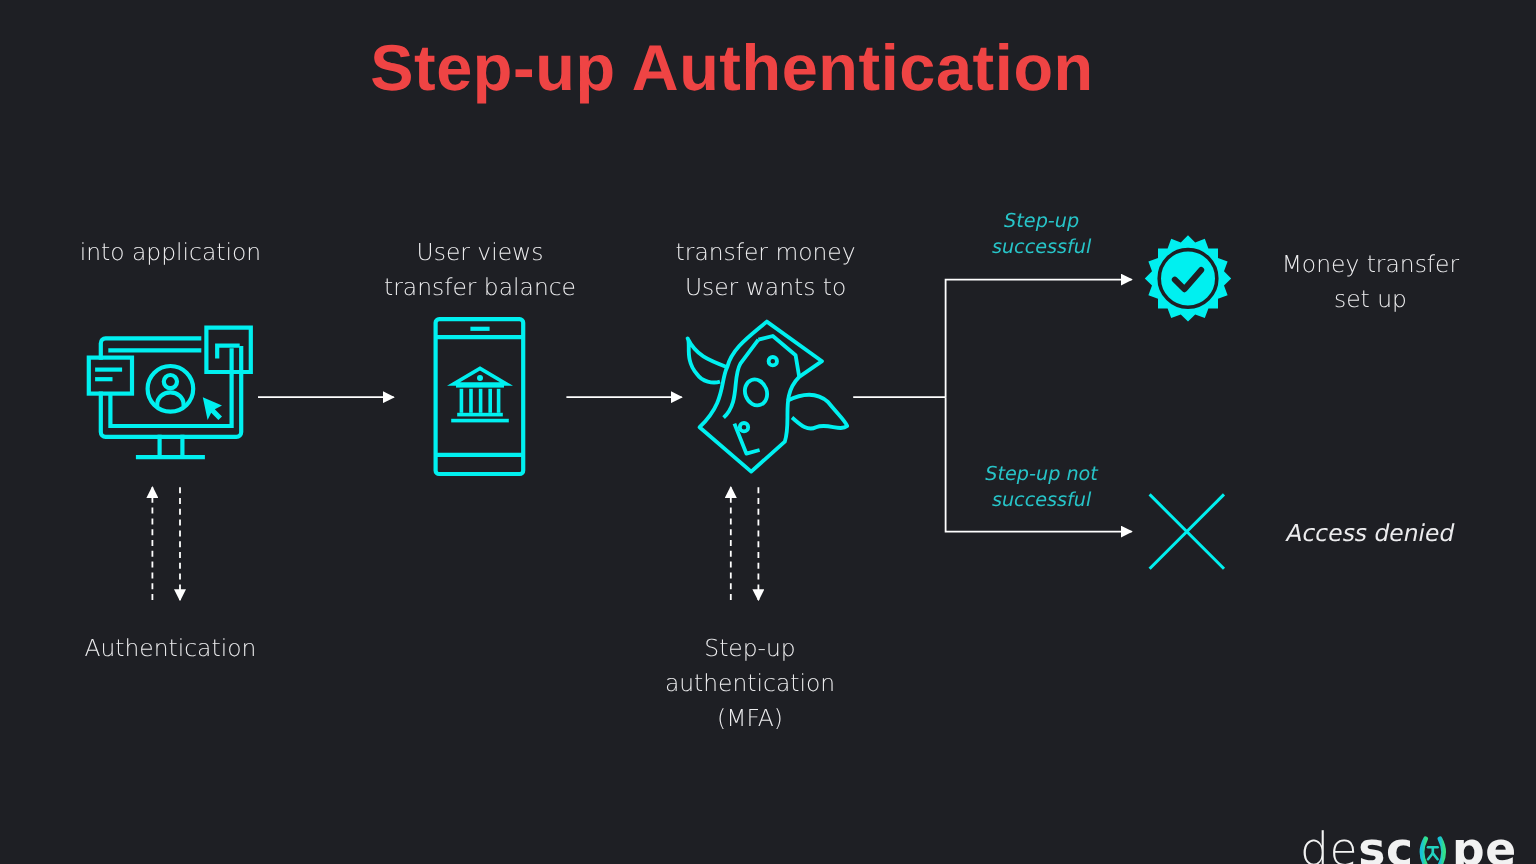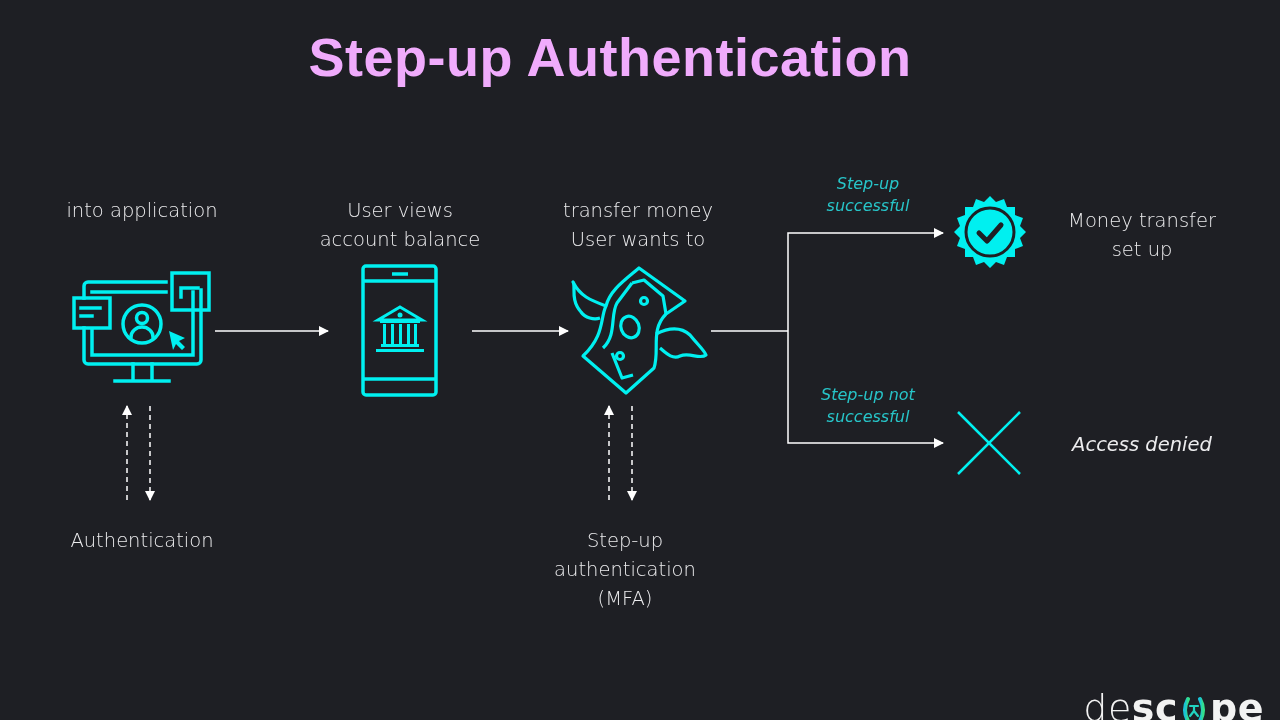--- a/index.html
+++ b/index.html
@@ -1,20 +1,20 @@
 <!DOCTYPE html>
 <html><head>
 <meta charset="utf-8">
 <style>
   html, body { margin:0; padding:0; }
   body { width:1280px; height:720px; background:#1e1f24; position:relative; overflow:hidden;
          font-family:"DejaVu Sans", sans-serif; color:#e8e8ea; }
   .abs { position:absolute; }
   .title { left:0; width:1220px; top:26px; text-align:center; font-family:"Liberation Sans", sans-serif;
-           font-weight:bold; font-size:54px; color:#f0abfc; letter-spacing:0.5px; }
+           font-weight:bold; font-size:54px; color:#ef4444; letter-spacing:0.5px; }
   .label { text-align:center; font-size:19.5px; line-height:29px; color:#ececee; font-weight:300; }
   .note { text-align:center; font-style:italic; font-size:16px; line-height:22px; color:#27c4c8; }
   svg.diagram { position:absolute; left:0; top:0; }
   .logo { right:16px; top:658px; font-size:38px; letter-spacing:0.5px; color:#f2f2f2;margin-top:28px; }
   .logo .thin { font-weight:200; font-family:"DejaVu Sans", sans-serif; }
   .logo .bold { font-weight:bold; font-family:"DejaVu Sans", sans-serif; }
 </style>
 </head>
 <body>
 
@@ -100,21 +100,21 @@
     <line x1="609" y1="500" x2="609" y2="406" stroke-dasharray="5,4" marker-end="url(#ah)"></line>
     <line x1="632" y1="406" x2="632" y2="500" stroke-dasharray="5,4" marker-end="url(#ah)"></line>
   </g>
 </svg>
 
 <div class="abs label" style="left:42px; top:196px; width:200px;">
   <div>into application</div>
 </div>
 <div class="abs label" style="left:300px; top:196px; width:200px;">
   <div>User views</div>
-  <div>account balance</div>
+  <div>transfer balance</div>
 </div>
 <div class="abs label" style="left:538px; top:196px; width:200px;">
   <div>transfer money</div>
   <div>User wants to</div>
 </div>
 
 <div class="abs label" style="left:42px; top:526px; width:200px;">Authentication</div>
 <div class="abs label" style="left:525px; top:526px; width:200px;">
   <div>Step-up</div>
   <div>authentication</div>

